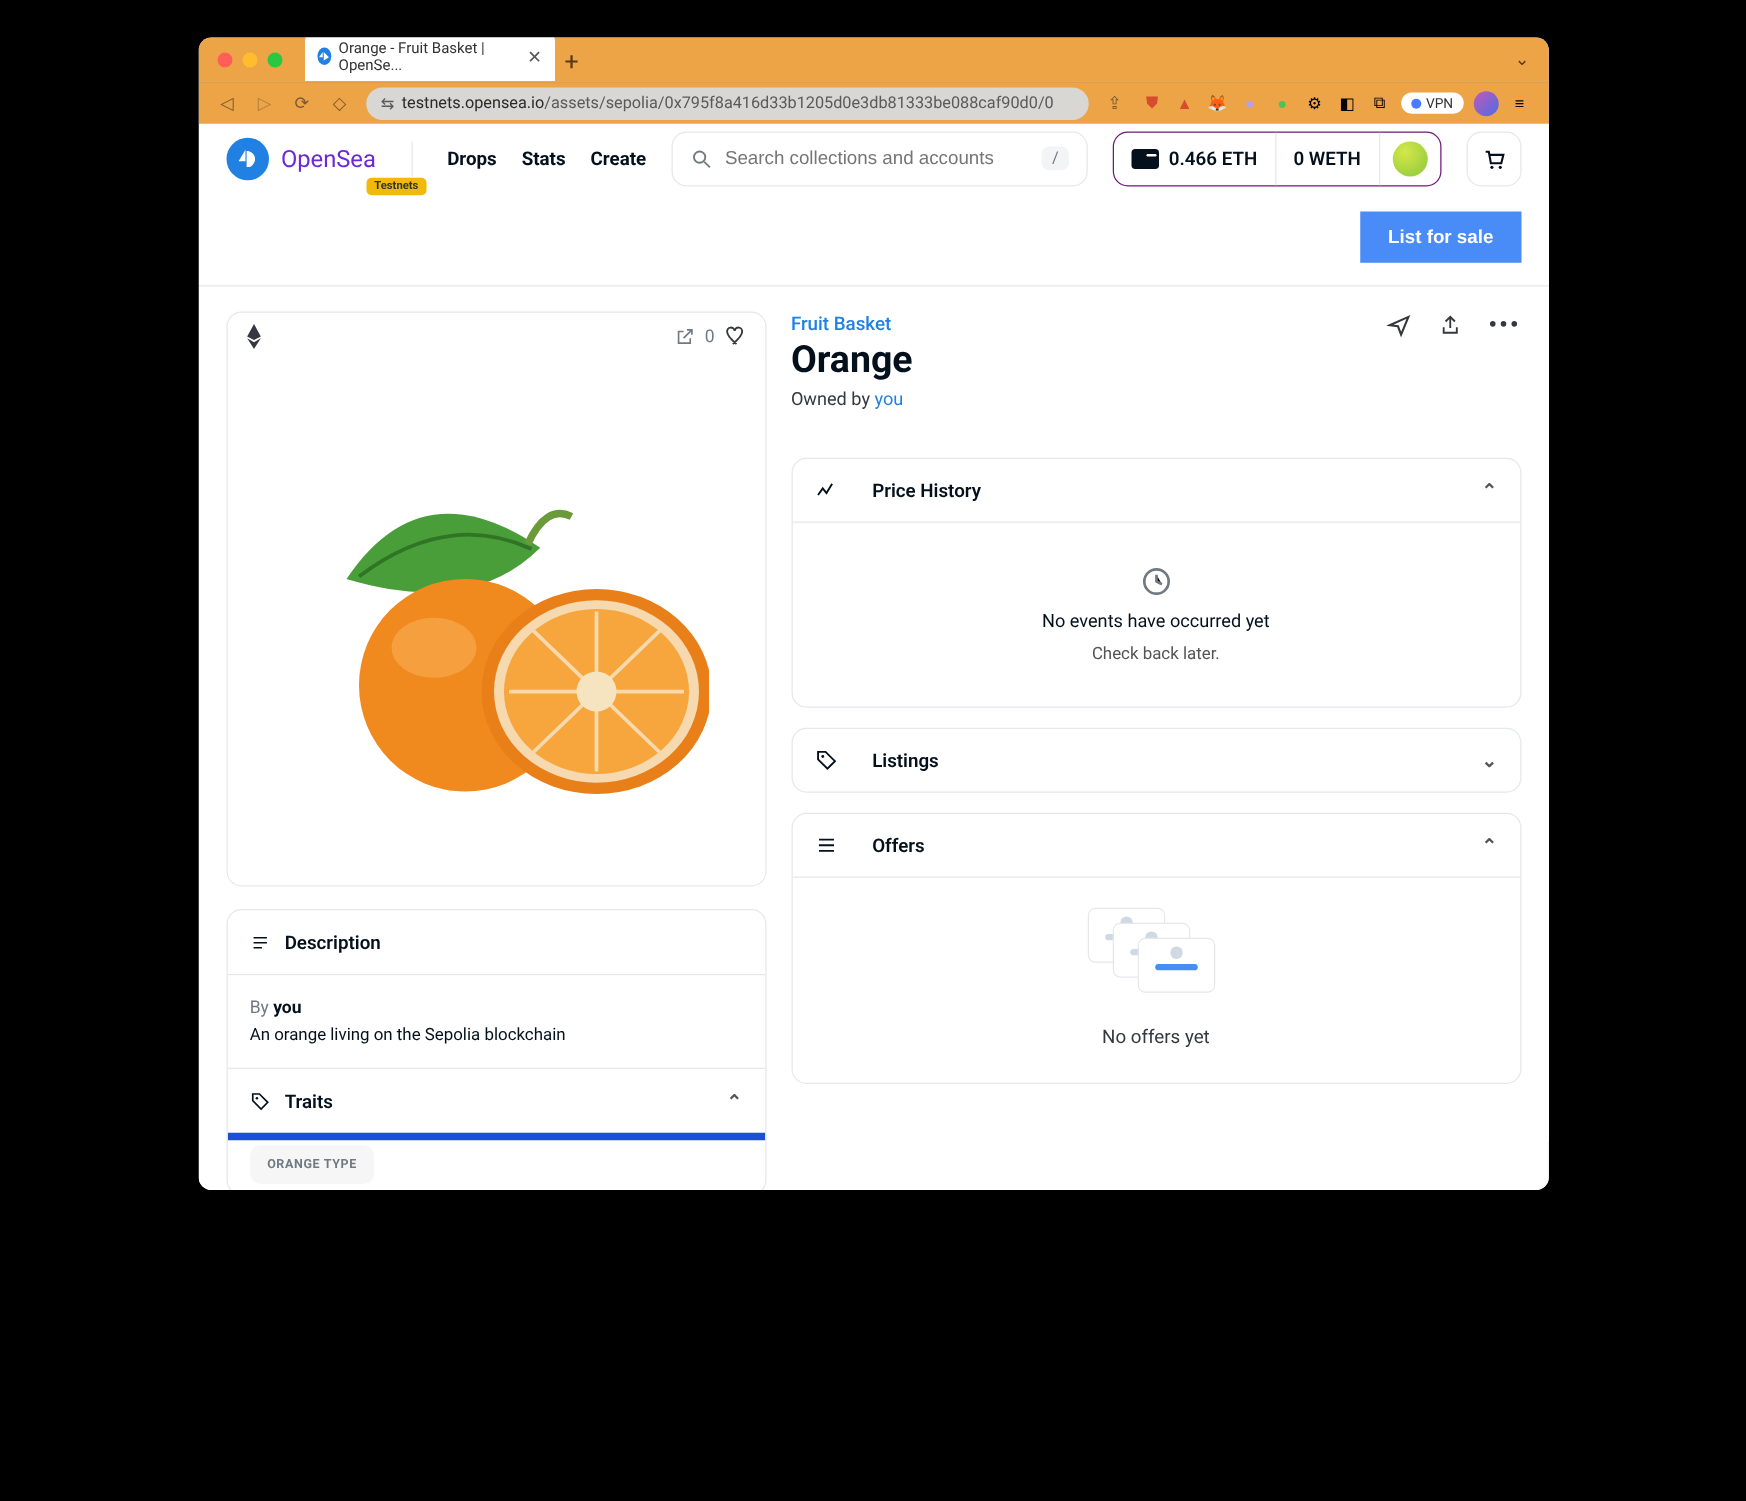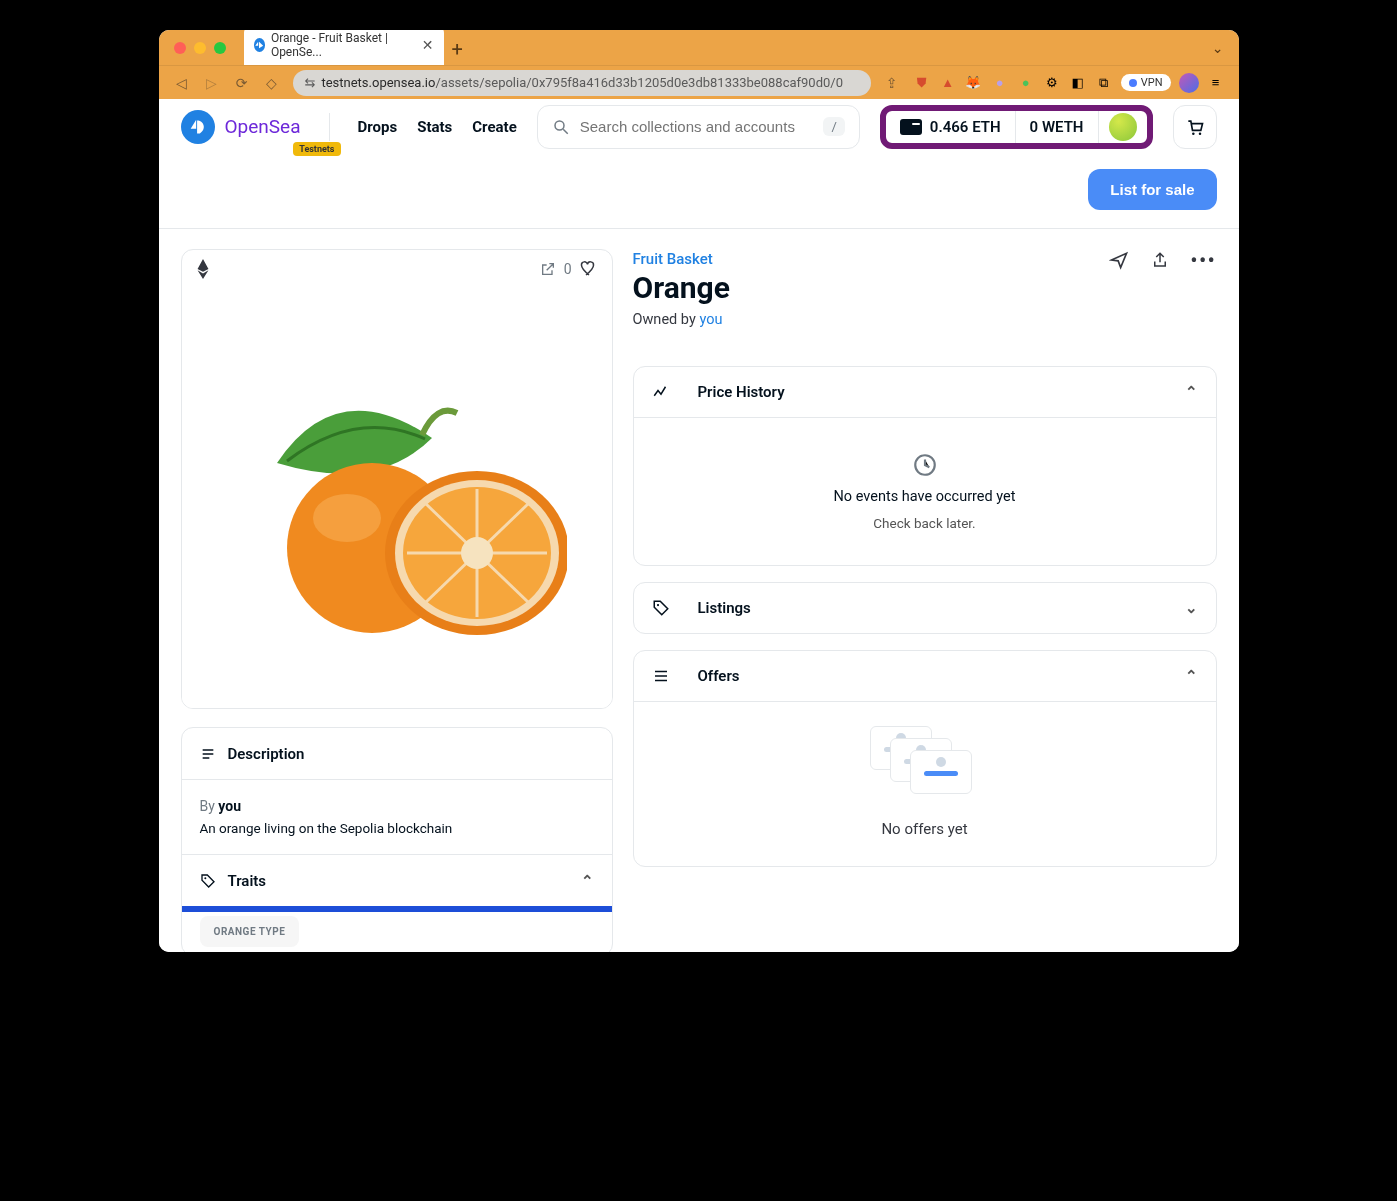--- a/index.html
+++ b/index.html
@@ -29,29 +29,29 @@
 .topnav{ height:56px; display:flex; align-items:center; padding:0 22px; gap:20px; border-bottom:1px solid transparent;}
 .logo-wrap{display:flex;align-items:center;gap:10px;position:relative;}
 .logo-circle{width:34px;height:34px;border-radius:50%;background:#2081e2;display:flex;align-items:center;justify-content:center;}
 .logo-text{font-size:19px;font-weight:400;color:#6d28d9;}
 .testnets-badge{position:absolute;right:-40px;bottom:-12px;background:#f0b90b;color:#333;font-size:9px;font-weight:700;padding:2px 6px;border-radius:4px;}
 .vd{width:1px;height:28px;background:#e5e8eb;margin:0 8px;}
 .mlink{font-size:15px;font-weight:700;color:#04111d;}
 .search{ flex:1; height:44px; border:1px solid #e5e8eb; border-radius:12px; display:flex; align-items:center; padding:0 14px; gap:10px;}
 .search input{ border:none; outline:none; font-size:15px; flex:1; color:#707a83;}
 .kbd{ background:#f2f4f5; border-radius:6px; padding:2px 8px; font-size:13px; color:#707a83;}
-.wallet-box{ height:44px; border:6px solid #701a75; border-radius:12px; display:flex; align-items:center; }
+.wallet-box{ height:44px; border:1px solid #701a75; border-radius:12px; display:flex; align-items:center; }
 .wseg{padding:0 14px;display:flex;align-items:center;gap:8px;font-size:15px;font-weight:600;color:#04111d;height:100%;}
 .wseg+.wseg{border-left:1px solid #e5e8eb;}
 .wallet-ico{width:22px;height:16px;background:#04111d;border-radius:3px;position:relative;}
 .wallet-ico::after{content:'';position:absolute;right:2px;top:4px;width:8px;height:2px;background:#fff;border-radius:1px;}
 .user-av{width:28px;height:28px;border-radius:50%;background:radial-gradient(circle at 35% 30%, #d4e84a, #8bc73a);}
 .cart-btn{width:44px;height:44px;border:1px solid #e5e8eb;border-radius:12px;display:flex;align-items:center;justify-content:center;}
 .list-btn-row{display:flex;justify-content:flex-end;padding:14px 22px 18px;border-bottom:1px solid #e5e8eb;}
-.list-btn{background:#4a8cf7;color:#fff;font-weight:700;font-size:15px;border:none;border-radius:12px;padding:12px 22px;}
+.list-btn{background:#4a8cf7;color:#fff;font-weight:700;font-size:15px;border:none;border-radius:0;padding:12px 22px;}
 .main{display:flex;gap:20px;padding:20px 22px;}
 .left{width:432px;flex-shrink:0;}
 .right{flex:1;}
 .imgcard{border:1px solid #e5e8eb;border-radius:12px;overflow:hidden;}
 .imgcard-top{height:38px;display:flex;align-items:center;padding:0 14px;justify-content:space-between;}
 .eth-ico{color:#353840;font-size:16px;}
 .like-row{display:flex;align-items:center;gap:8px;color:#707a83;font-size:14px;}
 .img-area{height:420px;display:flex;align-items:center;justify-content:center;background:#fff;}
 .panel{border:1px solid #e5e8eb;border-radius:12px;margin-top:18px;overflow:hidden;}
 .panel-head{height:52px;display:flex;align-items:center;padding:0 18px;gap:12px;font-weight:600;color:#04111d;font-size:15px;border-bottom:1px solid #e5e8eb;}

